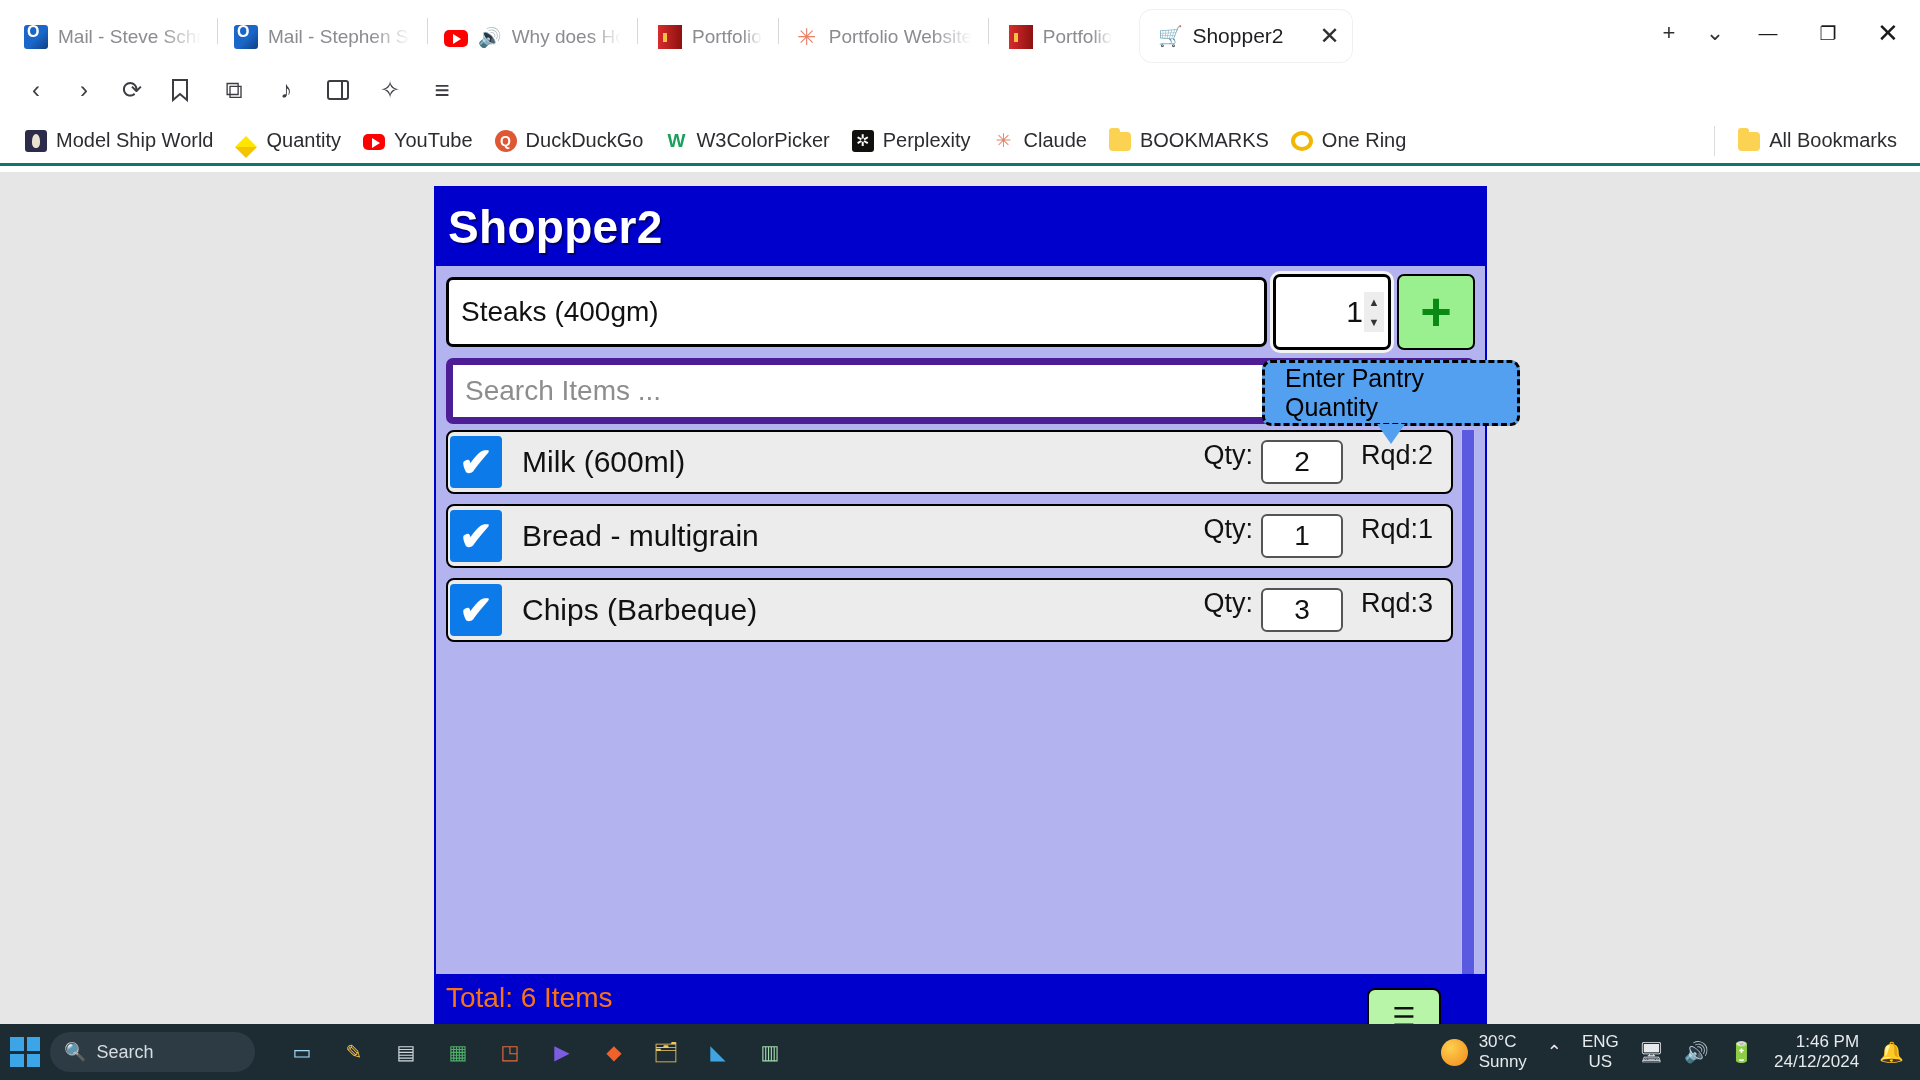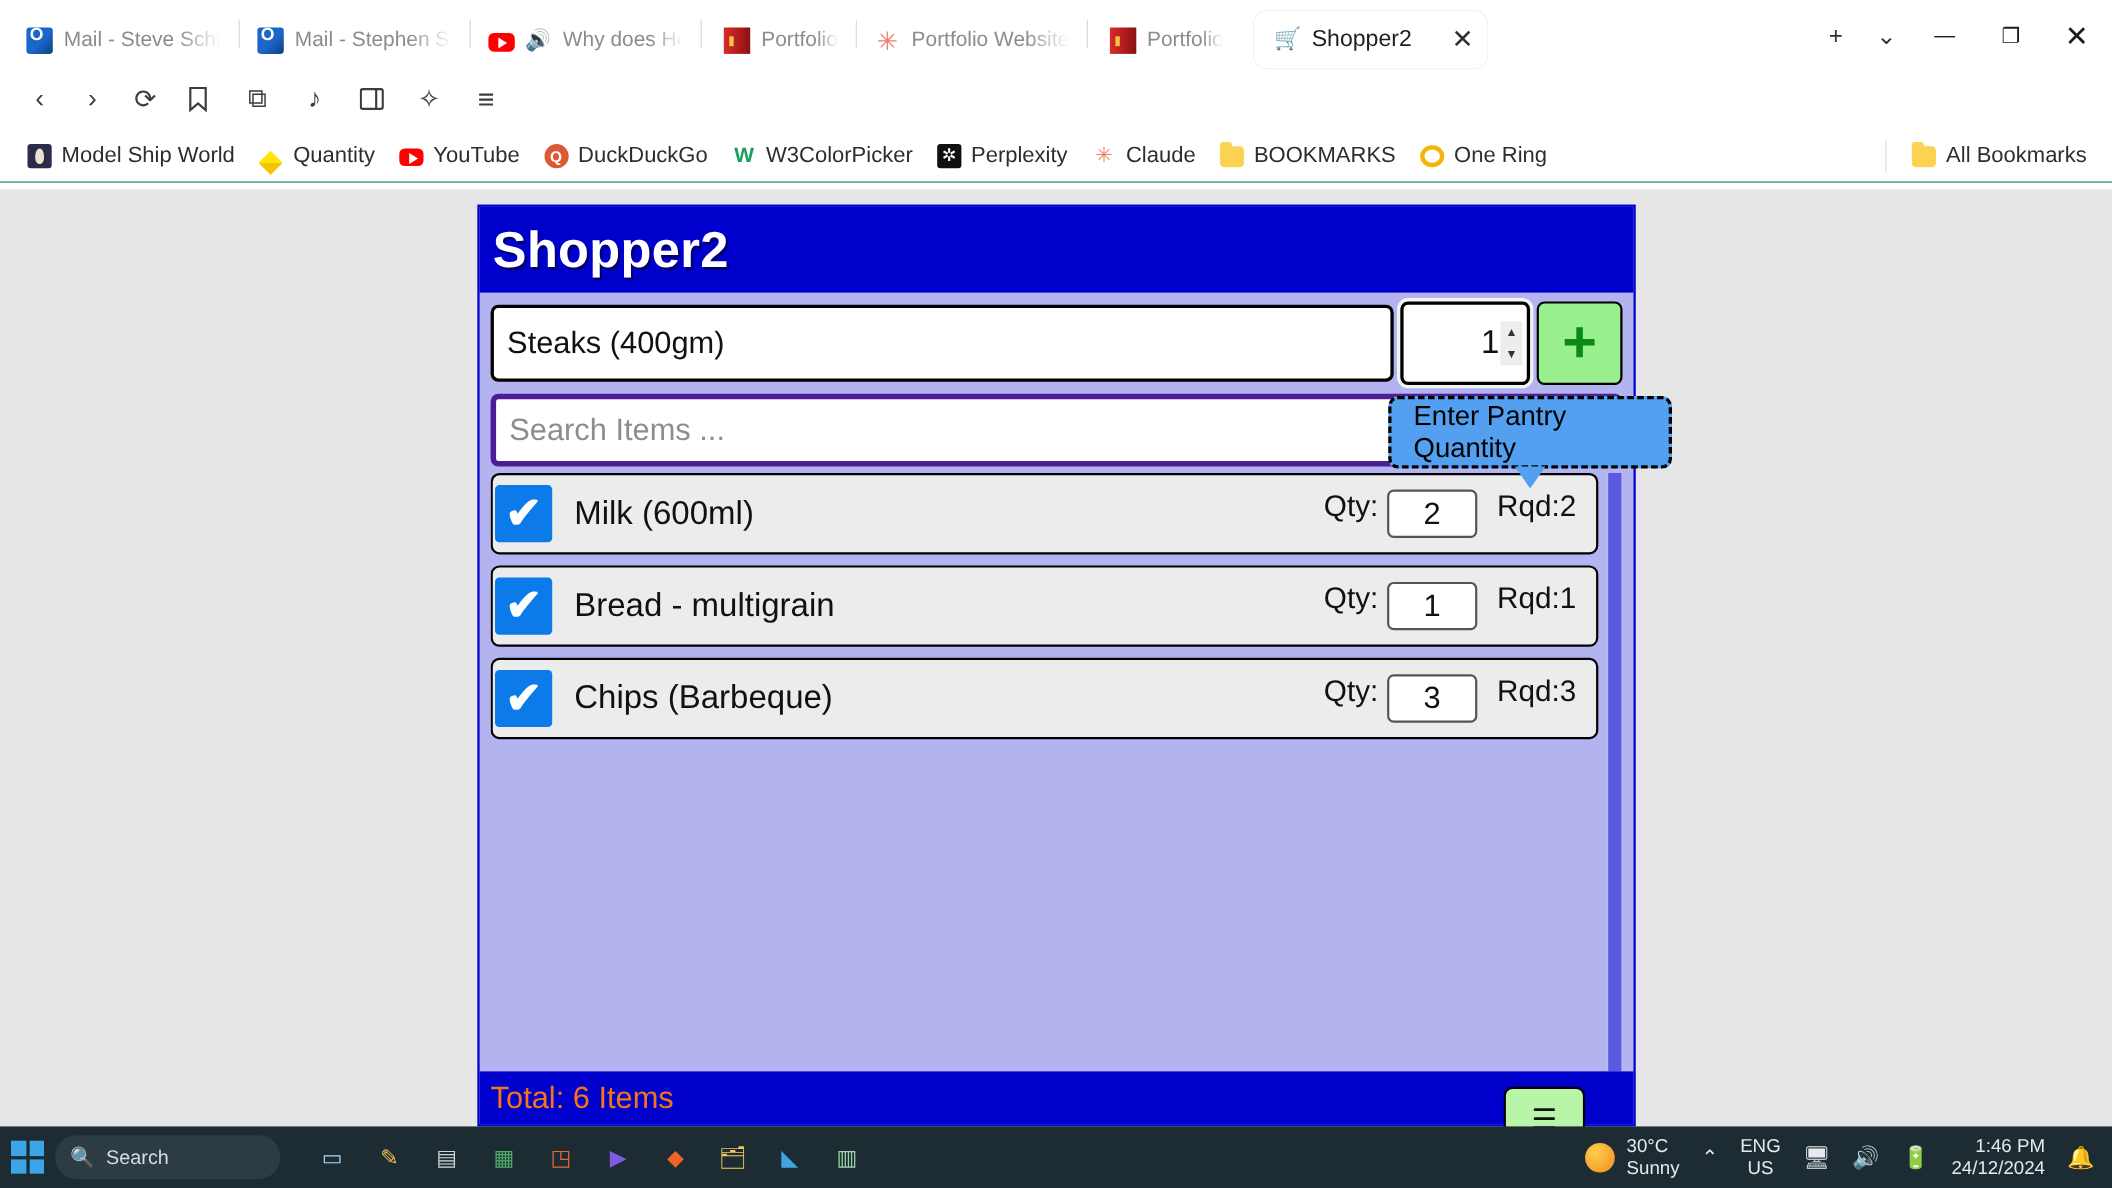--- a/index.html
+++ b/index.html
@@ -72,21 +72,21 @@
   }
   .urltext { font-size:21px; color:#1b1b1e; letter-spacing:.1px; }
   .urlbar-actions { margin-left:auto; display:flex; align-items:center; gap:16px; }
   .brave-lion { color:#f1622a; font-size:23px; }
   .leo-tri { width:0;height:0;border-left:12px solid transparent;border-right:12px solid transparent;
     border-bottom:20px solid #b33bd6; }
   .navright { display:flex; align-items:center; gap:8px; margin-left:6px;}
 
   
   .bookmarks { height: 48px; display:flex;align-items:center; gap:4px; padding: 0 14px 0 16px;
-    background:#fff; border-bottom:1px solid #0f766e; }
+    background:#fff; border-bottom:3px solid #0f766e; }
   .bm { display:flex;align-items:center;gap:9px; padding: 5px 9px; border-radius:7px;
     font-size:20px; color:#2d2d31; white-space:nowrap; }
   .bmicon { width:22px;height:22px;flex:0 0 22px;position:relative; font-size:19px; line-height:22px;text-align:center;}
   .bm-msw { background:#2d2b4a; border-radius:3px; }
   .bm-msw::after{content:"";position:absolute;left:7px;top:4px;width:8px;height:14px;
     background:#e9e3cf;border-radius:50% 50% 40% 40%;}
   .bm-nb { width:0;height:0;border:11px solid transparent;border-bottom-color:#ffe600;
     transform:translateY(-5px);}
   .bm-nb::after{content:"";position:absolute;left:-11px;top:11px;width:0;height:0;
     border:11px solid transparent;border-top-color:#f5c400;}
@@ -130,29 +130,29 @@
   .spin-arrows { display:flex;flex-direction:column; margin-left:1px; }
   .spin-arrows span { width:20px;height:20px;background:#ededed;display:flex;align-items:center;
     justify-content:center;font-size:11px;color:#333; }
   .add-btn {
     width:78px;height:76px;background:#9af08e;border:2px solid #000;border-radius:7px;
     display:flex;align-items:center;justify-content:center;
     color:#0a8a14; font-size:54px; font-weight:bold; line-height:0.7;
   }
   .search-wrap { padding: 4px 10px 6px 10px; }
   .search-input {
-    height:66px; background:#fff; border:5px solid #4c1d95; border-radius:7px;
+    height:66px; background:#fff; border:7px solid #4c1d95; border-radius:7px;
     display:flex; align-items:center; padding-left:12px;
     font-size:28px; color:#8d8d8d;
   }
   .list-area { flex:1; margin: 0 10px; position:relative; overflow:hidden; }
   .list-scroll-track { position:absolute; right:0; top:0; width:14px; height:100%; background:#b9b9f5; }
   .list-scroll-thumb { position:absolute; right:1px; top:0; width:12px; height:560px; background:#5a5ae0; }
   .row {
-    display:flex; align-items:center; height:74px; margin-bottom:10px;
+    display:flex; align-items:center; height:64px; margin-bottom:10px;
     background:#ececec; border:2px solid #000; border-radius:8px;
     margin-right:22px;
   }
   .cbx {
     width:52px;height:52px;background:#0c7ae8;border-radius:4px; margin-left:2px;
     display:flex;align-items:center;justify-content:center; flex:0 0 52px;
   }
   .cbx::after{ content:"✔"; color:#fff; font-size:40px; line-height:40px; font-weight:bold; }
   .row-name { font-size:30px; color:#111; margin-left:20px; }
   .row-right { margin-left:auto; display:flex; align-items:flex-start; gap:8px; padding-right:18px; }

